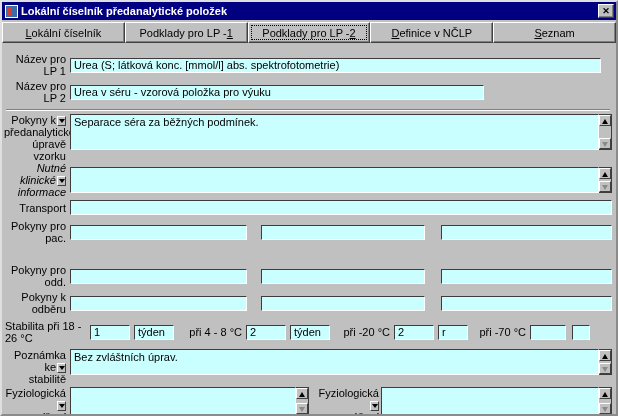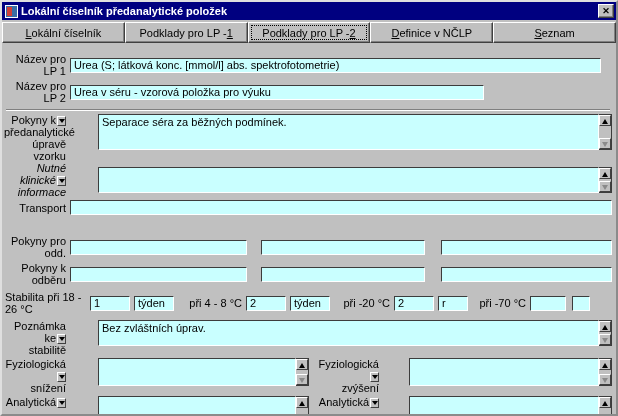--- a/index.html
+++ b/index.html
@@ -33,21 +33,21 @@
   .lblcol{width:62px;text-align:right;flex:none;line-height:12px;}
   .lblblock{width:62px;text-align:right;flex:none;line-height:12px;align-self:flex-start;}
   .lbl-line{display:block;}
   .detail-btn{display:inline-block;width:9px;height:10px;background:var(--window-bg);
     border:1px solid;border-color:#fff var(--dark) var(--dark) #fff;vertical-align:middle;
     position:relative;margin-left:1px;cursor:default;}
   .detail-btn::after{content:"";position:absolute;left:1px;top:2px;
     border-left:3px solid transparent;border-right:3px solid transparent;border-top:4px solid #000;}
   input.field,.ta{background:var(--field-bg);border:1px solid;
     border-color:#3c3c3c var(--lite) var(--lite) #3c3c3c;
-    font-family:"Liberation Sans",sans-serif;font-size:11px;color:#000;padding:0 3px;margin-left:28px;}
+    font-family:"Liberation Sans",sans-serif;font-size:11px;color:#000;padding:0 3px;}
   input.field{height:15px;margin-left:4px;}
   .tawrap{display:flex;margin-left:4px;align-items:stretch;}
   .ta{flex:1;overflow:hidden;padding:1px 3px;line-height:12px;}
   .sbar{width:13px;background:var(--window-bg);border:1px solid #3c3c3c;border-left:none;
     display:flex;flex-direction:column;justify-content:space-between;}
   .sb{height:11px;background:var(--window-bg);border:1px solid;
     border-color:#fff var(--dark) var(--dark) #fff;position:relative;cursor:default;}
   .sb::after{content:"";position:absolute;left:2px;border-left:3px solid transparent;border-right:3px solid transparent;}
   .sb.up::after{top:3px;border-bottom:5px solid #000;}
   .sb.down::after{top:3px;border-top:5px solid #8a8a8a;}
@@ -113,20 +113,26 @@
           <div class="sb down"></div>
         </div>
       </div>
     </div>
 
     <div class="row" style="margin-top:2px;">
       <span class="lblcol">Transport</span>
       <input class="field" style="width: 544px;" value="">
     </div>
 
+    <div class="row" style="margin-top:5px;">
+      <span class="lblcol">Pokyny pro pac.</span>
+      <input class="field" style="width: 177px;" value="">
+      <input class="field" style="width: 164px; margin-left: 14px;" value="">
+      <input class="field" style="width: 171px; margin-left: 16px;" value="">
+    </div>
     <div class="row" style="margin-top:20px;">
       <span class="lblcol">Pokyny pro odd.</span>
       <input class="field" style="width: 177px;" value="">
       <input class="field" style="width: 164px; margin-left: 14px;" value="">
       <input class="field" style="width: 171px; margin-left: 16px;" value="">
     </div>
     <div class="row" style="margin-top:3px;">
       <span class="lblcol">Pokyny k odběru</span>
       <input class="field" style="width: 177px;" value="">
       <input class="field" style="width: 164px; margin-left: 14px;" value="">

